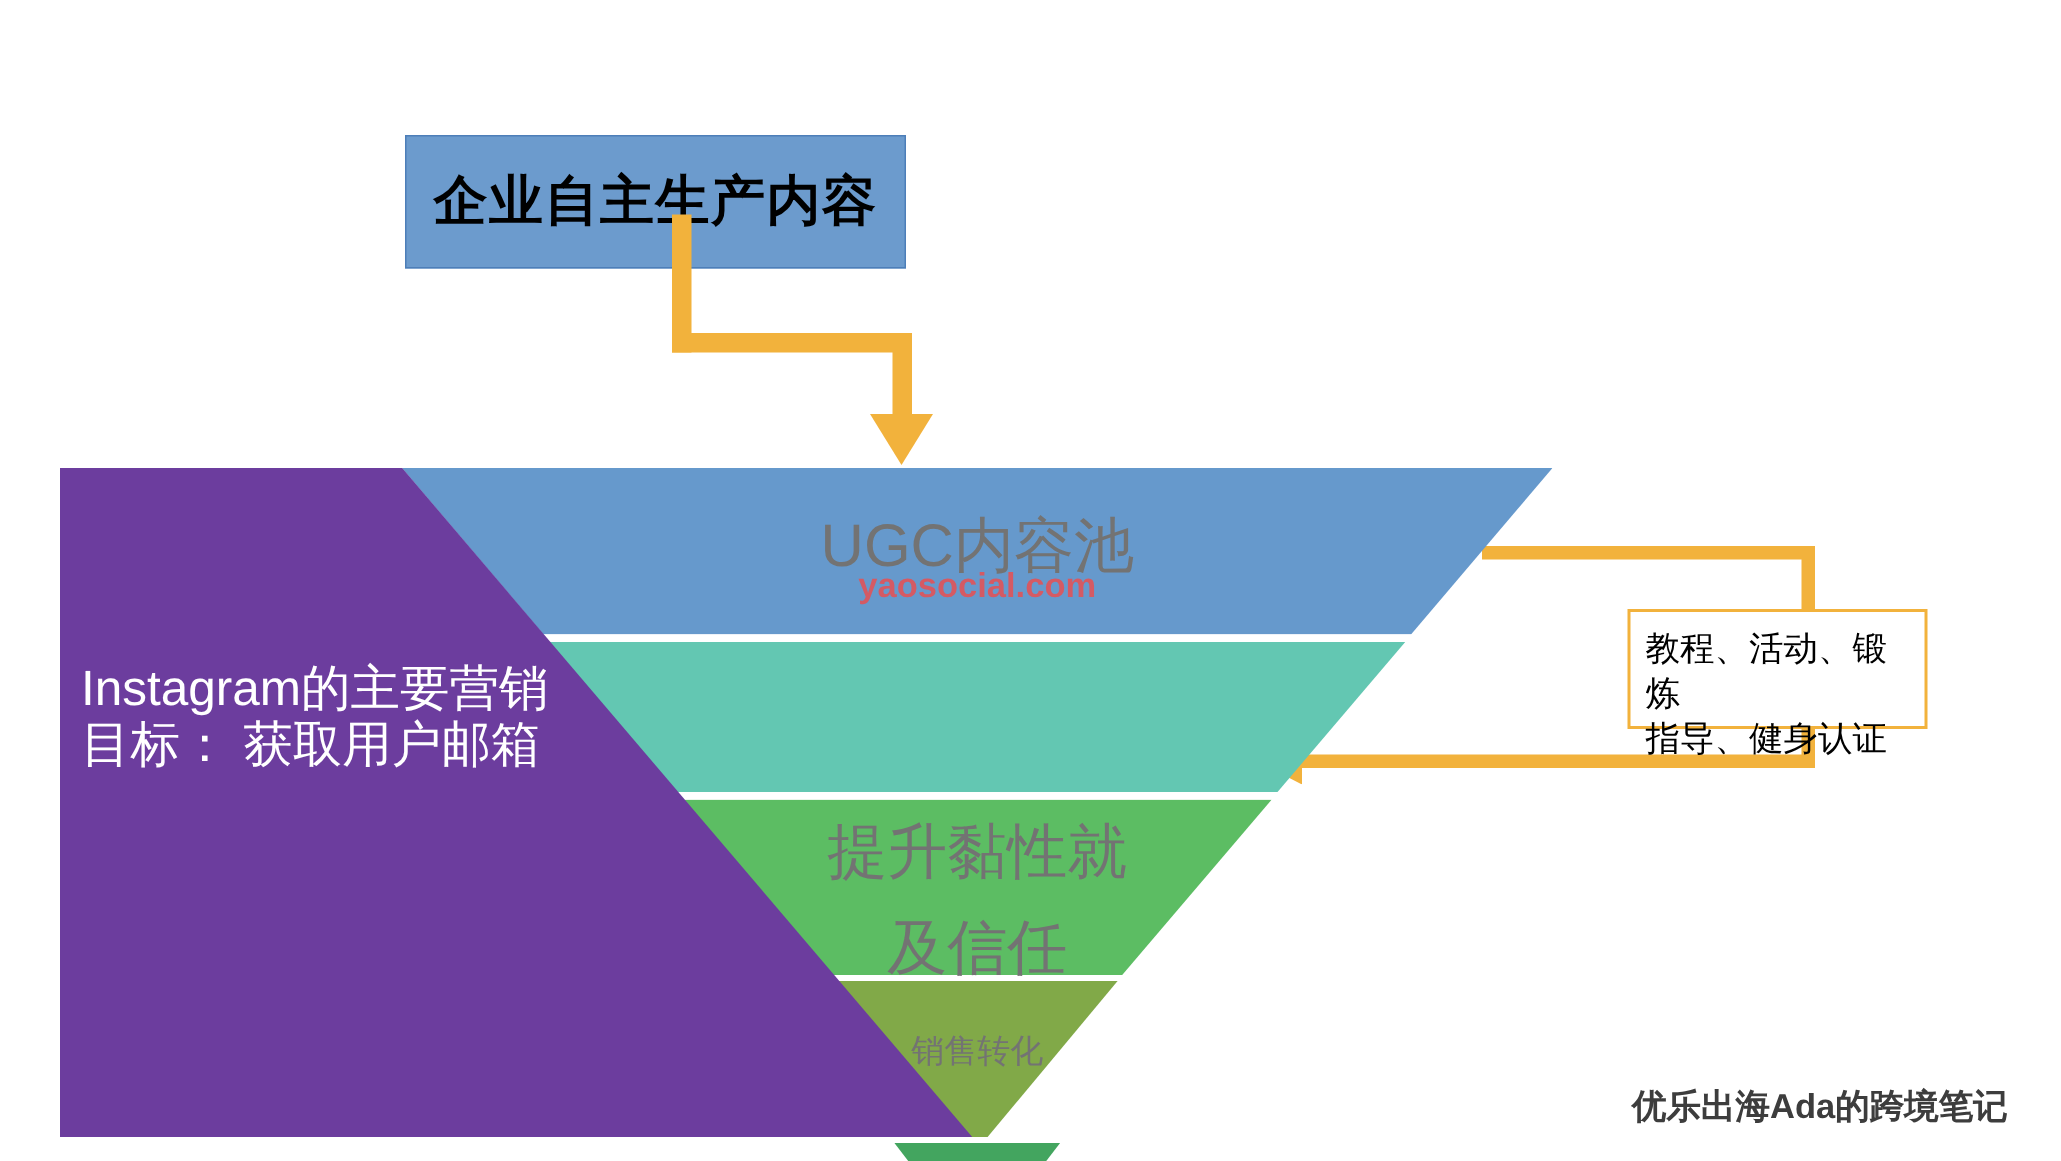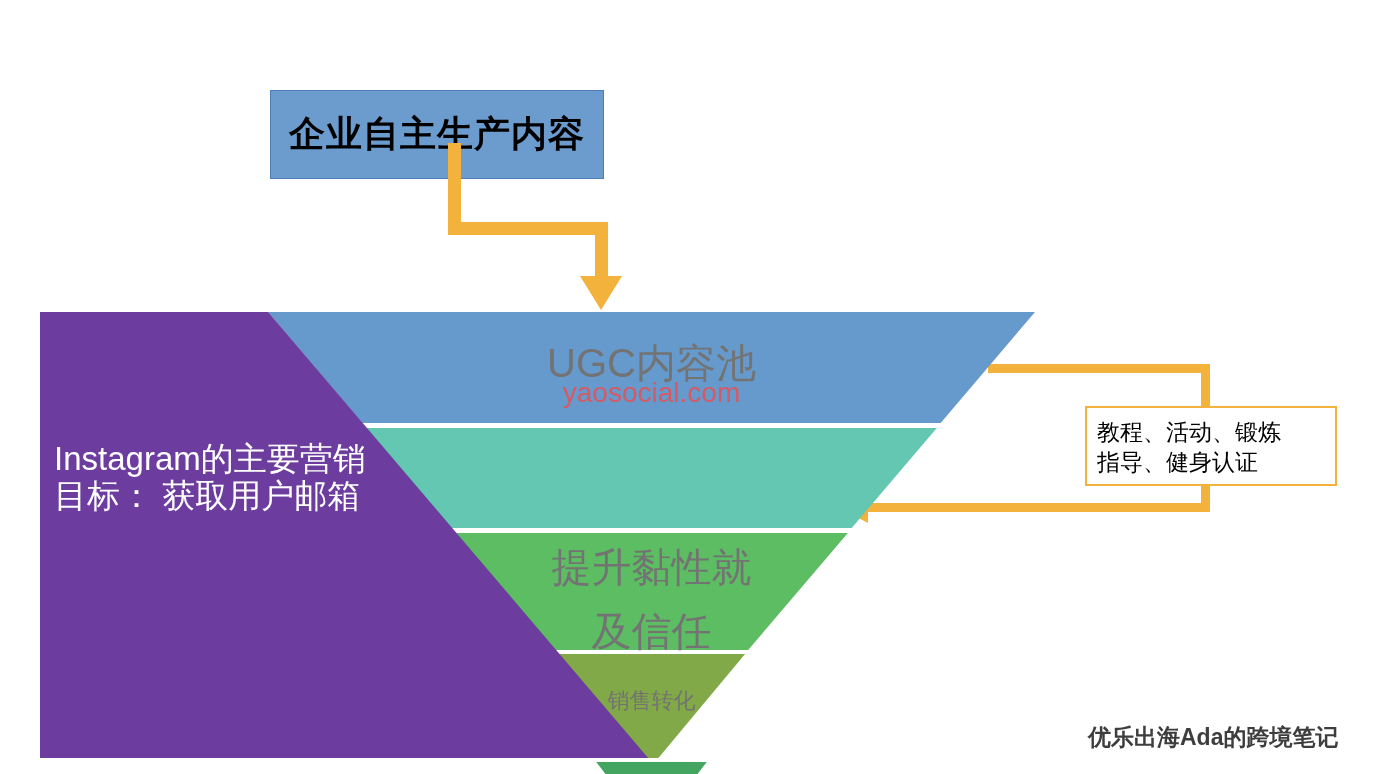--- a/index.html
+++ b/index.html
@@ -62,29 +62,29 @@
     clip-path: polygon(37.7% 0%, 62.2% 0%, 50.9% 100%, 49.1% 100%); }
   .flayer-tip { top: 762px; height: 12px; background: #43A55F;
     clip-path: polygon(42.8% 0%, 57.2% 0%, 56% 100%, 44% 100%); }
 
   
   .ftext {
     left: 268px; width: 767px;
     text-align: center; color: #737373;
   }
   .ftext-ugc   { top: 336px; font-size: 40px; }
-  .ftext-mark  { top: 377px; font-size: 28px; color: #F04B4B; opacity: .8; font-weight: normal; }
+  .ftext-mark  { top: 377px; font-size: 23px; color: #F04B4B; opacity: .8; font-weight: bold; }
   .ftext-email { top: 456px; font-size: 40px; }
   .ftext-s1    { top: 540px; font-size: 40px; }
   .ftext-s2    { top: 604px; font-size: 40px; }
   .ftext-sale  { top: 686px; font-size: 22px; }
 
   
   .callout-box {
-    left: 1085px; top: 406px; width: 252px; height: 80px;
+    left: 1085px; top: 406px; width: 200px; height: 80px;
     background: #ffffff;
     border: 2px solid #F2B23C;
     padding: 9px 10px;
     font-size: 23px; line-height: 30px; color: #000000;
   }
 
   
   .footer-mark {
     left: 1088px; top: 722px;
     font-size: 23px; font-weight: bold; color: #3D3D3D;

